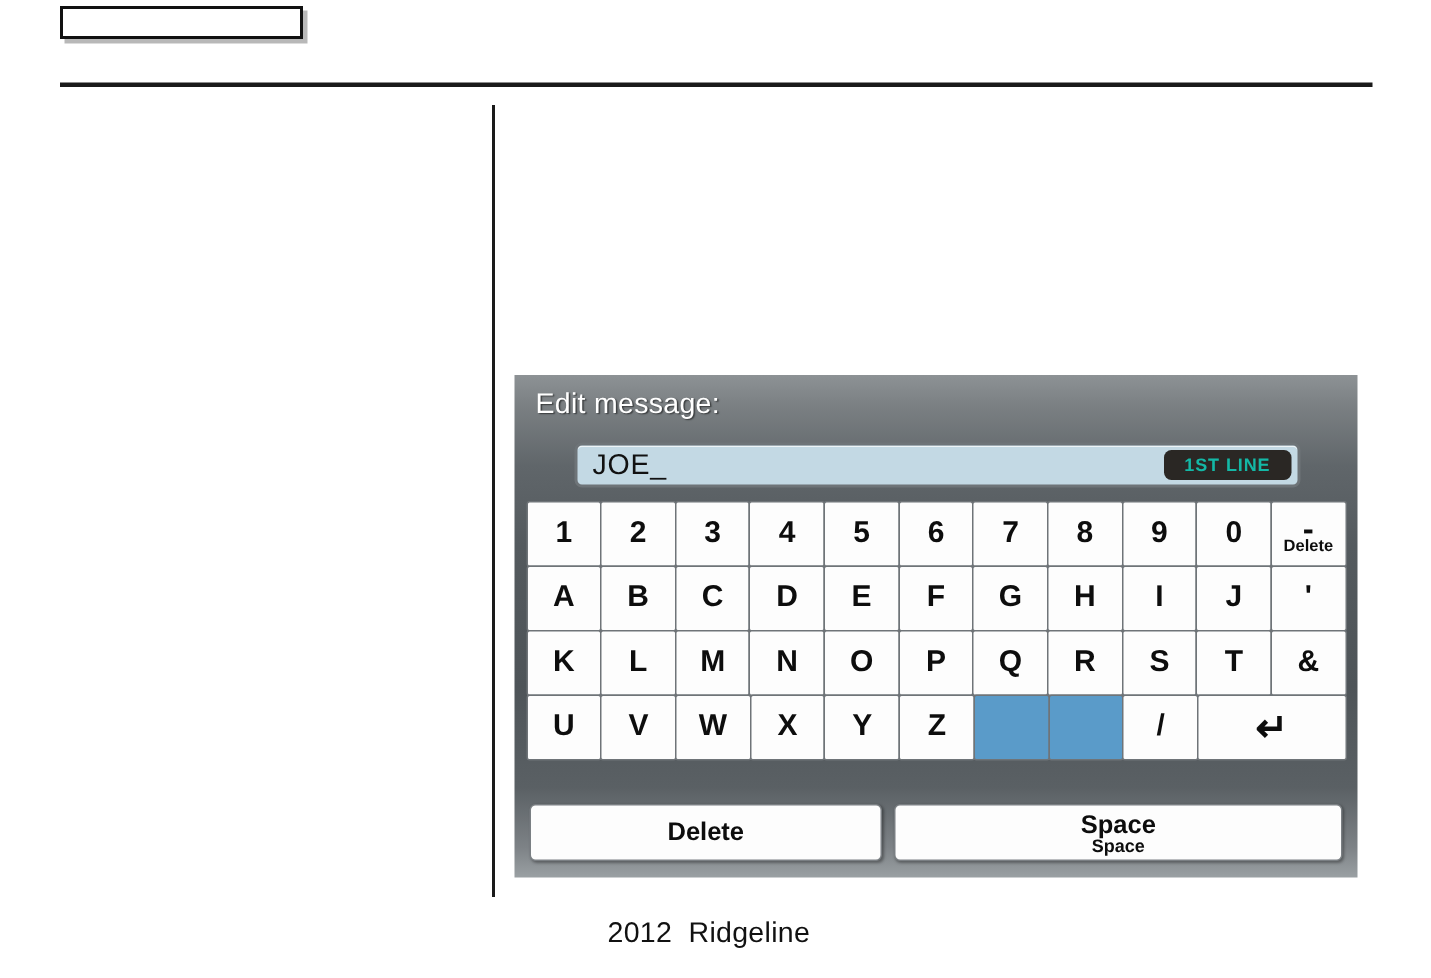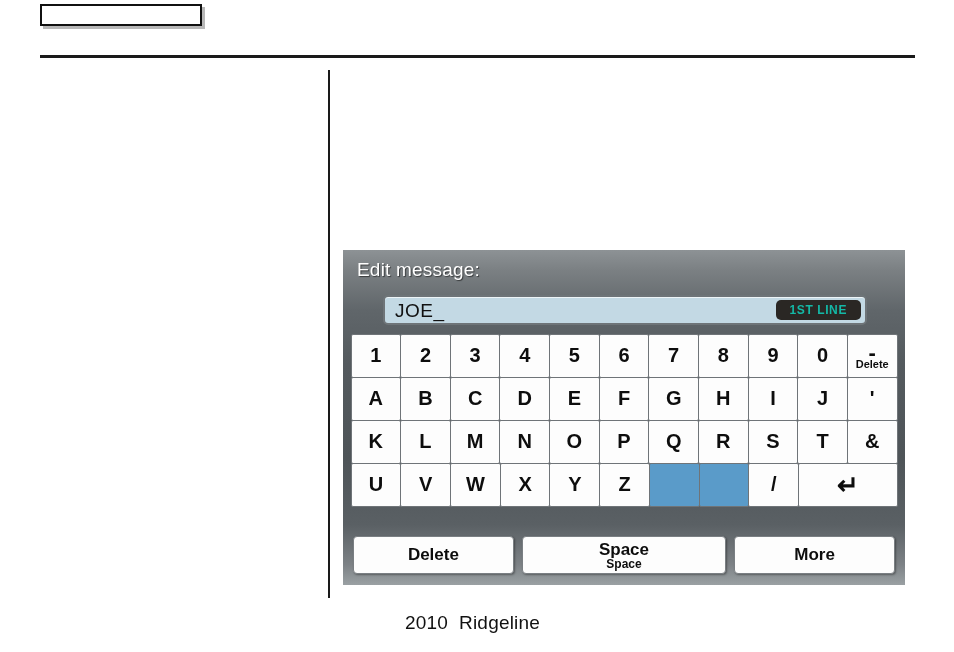--- a/index.html
+++ b/index.html
@@ -372,20 +372,17 @@
   </div>
 
   <div class="fnrow">
     <div class="fnkey fn-delete">
       <span>Delete</span>
     </div>
     <div class="fnkey fn-space">
       <span>Space</span>
       <span class="sub">Space</span>
     </div>
-    <div class="fnkey fn-more">
-      <span>More</span>
-    </div>
   </div>
 
 </div>
 
-<div class="footer">2010  Ridgeline</div>
+<div class="footer">2012  Ridgeline</div>
 
 </body></html>

